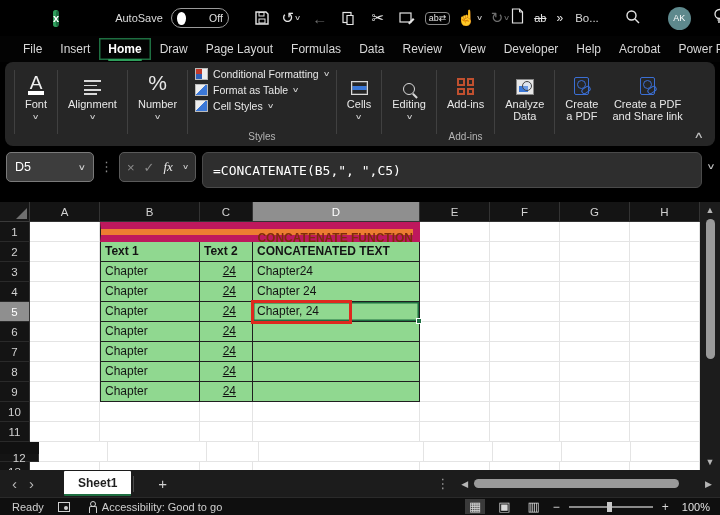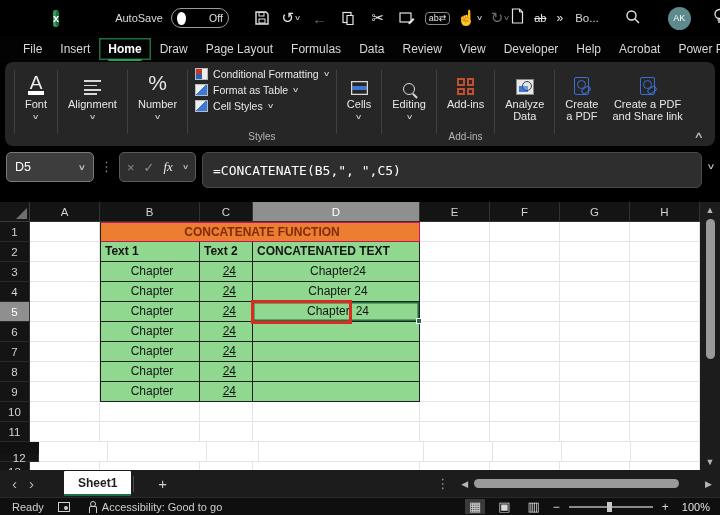--- a/index.html
+++ b/index.html
@@ -109,24 +109,24 @@
   .corner { background:#161616; border-right:1px solid #3a3a3a; border-bottom:1px solid #3a3a3a; position:relative; }
   .corner::after { content:""; position:absolute; right:2px; bottom:2px; border-left:11px solid transparent;
                    border-bottom:11px solid #6f6f6f; }
   .colhdr { background:#141414; color:#d2d2d2; font-size:11.5px; display:flex; align-items:center;
             justify-content:center; border-right:1px solid #333; border-bottom:1px solid #333; }
   .colhdr.sel, .rowhdr.sel { background:#8f8f8f; color:#fff; }
   .rowhdr { background:#141414; color:#d2d2d2; font-size:11.5px; display:flex; align-items:center;
             justify-content:center; border-right:1px solid #333; border-bottom:1px solid #2a2a2a; }
   .cell { background:#fff; color:#141414; font-size:12px; line-height:19px; padding:0 0 0 4px;
           border-right:1px solid #e4e4e4; border-bottom:1px solid #e4e4e4; white-space:nowrap; overflow:visible; }
-  .s-title { background:#ED7D31; color:#7f2b0a; font-weight:bold; text-align:center;
-             border:1px solid #be185d; border-left:1px solid #1f1f1f; }
+  .s-title { background:#ED7D31; color:#7f2b0a; font-weight:bold; text-align:right;
+             border:7px solid #be185d; border-left:1px solid #1f1f1f; }
   .s-head { background:#90d890; font-weight:bold; border-right:1px solid #1f1f1f; border-bottom:1px solid #1f1f1f; }
-  .s-g { background:#90d890; border-right:1px solid #1f1f1f; border-bottom:1px solid #1f1f1f;text-align:center; }
+  .s-g { background:#90d890; border-right:1px solid #1f1f1f; border-bottom:1px solid #1f1f1f; }
   .s-n { background:#90d890; text-align:right; padding-right:16px; border-right:1px solid #1f1f1f; border-bottom:1px solid #1f1f1f;text-decoration:underline; }
   .bl { border-left:1px solid #1f1f1f; }
   .active { position:relative; box-shadow:inset 0 0 0 1.5px #1e6f41; z-index:2; }
   .redbox { position:absolute; left:-2px; top:-2px; width:101px; height:24px;
             border:3px solid #df281e; pointer-events:none; z-index:4; }
   .fillhandle { position:absolute; right:-3px; bottom:-3px; width:6px; height:6px;
                 background:#1e6f41; border:1px solid #fff; z-index:5; }
 
   
   .vscroll { position:absolute; left:700px; top:202px; width:20px; height:268px; background:#1c1c1c;

